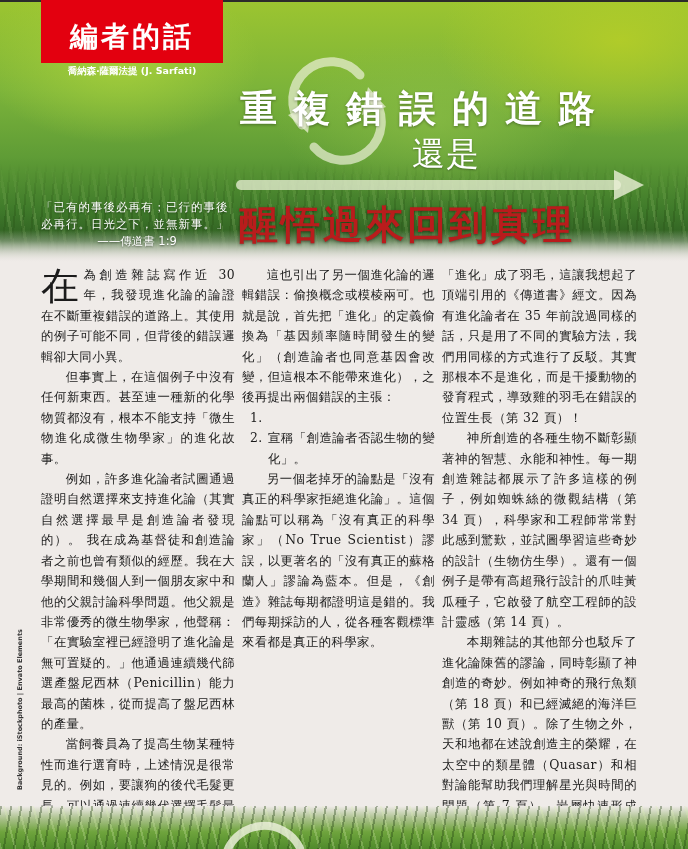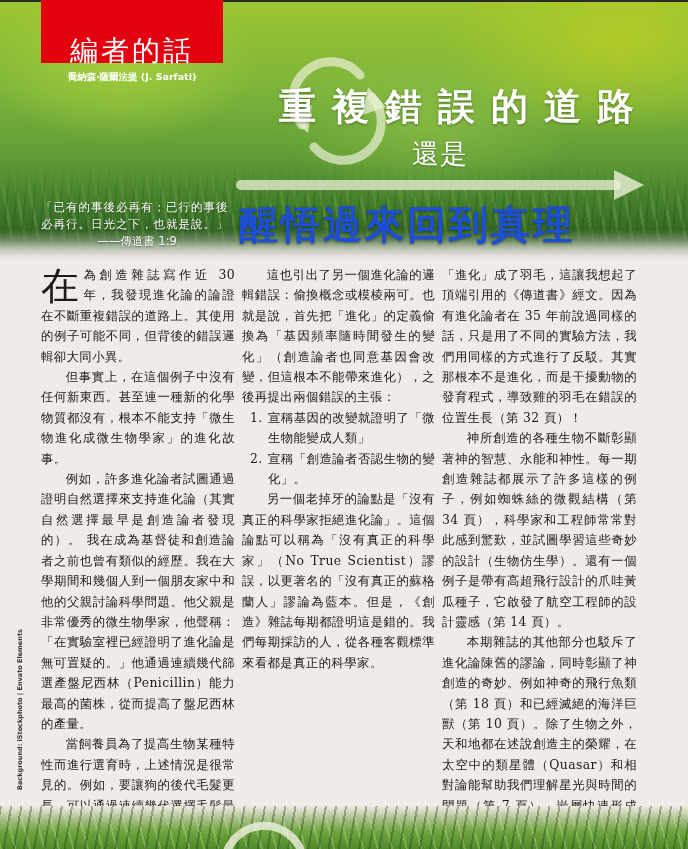--- a/index.html
+++ b/index.html
@@ -32,52 +32,52 @@
   }
   .top-rule { position: absolute; left: 0; top: 0; width: 688px; height: 2px; background: #2b2b2b; }
 
   
   .section-tab {
     position: absolute; left: 41px; top: 0; width: 182px; height: 63px;
     background: #e3000f;
     color: #fff; text-align: center;
   }
   .section-tab .tab-title {
-    display: block; margin-top: 36px;
-    font-family: "DejaVu Sans", "Liberation Sans", sans-serif;
-    font-weight: normal; font-size: 28px; letter-spacing: 3px; line-height: 30px;
+    display: block; margin-top: 22px;
+    font-family: "DejaVu Sans", "Liberation Sans", sans-serif;
+    font-weight: bold; font-size: 28px; letter-spacing: 3px; line-height: 30px;
   }
   .section-tab .tab-author {
-    display: block; margin-top: 5px;
+    display: block; margin-top: 13px;
     font-family: "DejaVu Sans", "Liberation Sans", sans-serif;
     font-weight: bold; font-size: 9.5px; line-height: 12px;
   }
 
   
   .cycle-graphic { position: absolute; left: 282px; top: 55px; width: 110px; height: 110px; }
   .forward-arrow { position: absolute; left: 236px; top: 170px; width: 410px; height: 30px; }
 
   
   .headline-1 {
     position: absolute; left: 240px; top: 88px; width: 410px;
-    font-family: Liberation Mono, monospace;
+    font-family: Liberation Sans, sans-serif;
     font-weight: bold; font-size: 37px; line-height: 42px; letter-spacing: 16px;
-    color: #fff; text-shadow: 0 1px 3px rgba(0,0,0,0.35); white-space: nowrap; text-align: right;
+    color: #fff; text-shadow: 0 1px 3px rgba(0,0,0,0.35); white-space: nowrap;
   }
   .headline-or {
     position: absolute; left: 412px; top: 140px;
     font-family: "DejaVu Sans", "Liberation Sans", sans-serif;
-    font-size: 27px; line-height: 28px; color: #fff; letter-spacing: 1px;
+    font-size: 33px; line-height: 28px; color: #fff; letter-spacing: 1px;
     text-shadow: 0 1px 2px rgba(0,0,0,0.3);
   }
   .headline-2 {
     position: absolute; left: 239px; top: 203px; width: 420px;
     font-family: "DejaVu Sans", "Liberation Sans", sans-serif;
     font-weight: bold; font-size: 39px; line-height: 44px; letter-spacing: 3px;
-    color: #1d4ed8; text-shadow: 0 1px 3px rgba(0,0,0,0.4); white-space: nowrap;
+    color: #b91c1c; text-shadow: 0 1px 3px rgba(0,0,0,0.4); white-space: nowrap;
   }
 
   
   .quote {
     position: absolute; left: 41px; top: 199px; width: 192px;
     color: #fff; font-family: "DejaVu Sans", "Liberation Sans", sans-serif;
     font-size: 11.5px; line-height: 17px; letter-spacing: 1px;
     text-shadow: 0 1px 2px rgba(0,0,0,0.45);
   }
   .quote .q-ref { display: block; text-align: center; letter-spacing: 0; }
@@ -149,37 +149,36 @@
 <svg class="forward-arrow" viewBox="0 0 410 30">
   <rect x="0" y="10" width="385" height="10" rx="5" fill="rgba(235,240,215,0.75)"></rect>
   <polygon points="378,0 408,15 378,30" fill="rgba(235,240,215,0.8)"></polygon>
 </svg>
 
 <div class="headline-1">重複錯誤的道路</div>
 <div class="headline-or">還是</div>
 <div class="headline-2">醒悟過來回到真理</div>
 
 <div class="quote">
-  <span>「已有的事後必再有；已行的事後必再行。日光之下，也就是說。」</span>
+  <span>「已有的事後必再有；已行的事後必再行。日光之下，並無新事。」</span>
   <span class="q-ref">——傳道書 1:9</span>
 </div>
 
 <div class="col col-1">
   <p class="no-indent"><span class="dropcap">在</span><span>為創造雜誌寫作近 30 年，我發現進化論的論證在不斷重複錯誤的道路上。其使用的例子可能不同，但背後的錯誤邏輯卻大同小異。</span></p>
   <p>但事實上，在這個例子中沒有任何新東西。甚至連一種新的化學物質都沒有，根本不能支持「微生物進化成微生物學家」的進化故事。</p>
   <p>例如，許多進化論者試圖通過證明自然選擇來支持進化論（其實自然選擇最早是創造論者發現的）。 我在成為基督徒和創造論者之前也曾有類似的經歷。我在大學期間和幾個人到一個朋友家中和他的父親討論科學問題。他父親是非常優秀的微生物學家，他聲稱：「在實驗室裡已經證明了進化論是無可置疑的。」他通過連續幾代篩選產盤尼西林（Penicillin）能力最高的菌株，從而提高了盤尼西林的產量。</p>
   <p>當飼養員為了提高生物某種特性而進行選育時，上述情況是很常見的。例如，要讓狗的後代毛髮更長，可以通過連續幾代選擇毛髮最長的狗進行繁殖，長毛基因就更可能集中在牠們的後代中。我朋友的父親在實驗室中連續幾代選育高產的盤尼西林，如果其產量沒有增加，那才是不正常的。如果由於基因突變（基因複製過程中的錯誤）導致了盤尼西林產量的提升，那麼很可能是某些控制器被破壞了。</p>
 </div>
 
 <div class="col col-2">
   <p>這也引出了另一個進化論的邏輯錯誤：偷換概念或模棱兩可。也就是說，首先把「進化」的定義偷換為「基因頻率隨時間發生的變化」（創造論者也同意基因會改變，但這根本不能帶來進化），之後再提出兩個錯誤的主張：</p>
   <ol>
     <li>
       <span class="num">1.</span>
-      <span class="txt">宣稱基因的改變就證明了「微生物能變成人類」</span>
     </li>
     <li>
       <span class="num">2.</span>
       <span class="txt">宣稱「創造論者否認生物的變化」。</span>
     </li>
   </ol>
   <p>另一個老掉牙的論點是「沒有真正的科學家拒絕進化論」。這個論點可以稱為「沒有真正的科學家」（No True Scientist）謬誤，以更著名的「沒有真正的蘇格蘭人」謬論為藍本。但是，《創造》雜誌每期都證明這是錯的。我們每期採訪的人，從各種客觀標準來看都是真正的科學家。</p>
 
 </div>
 

